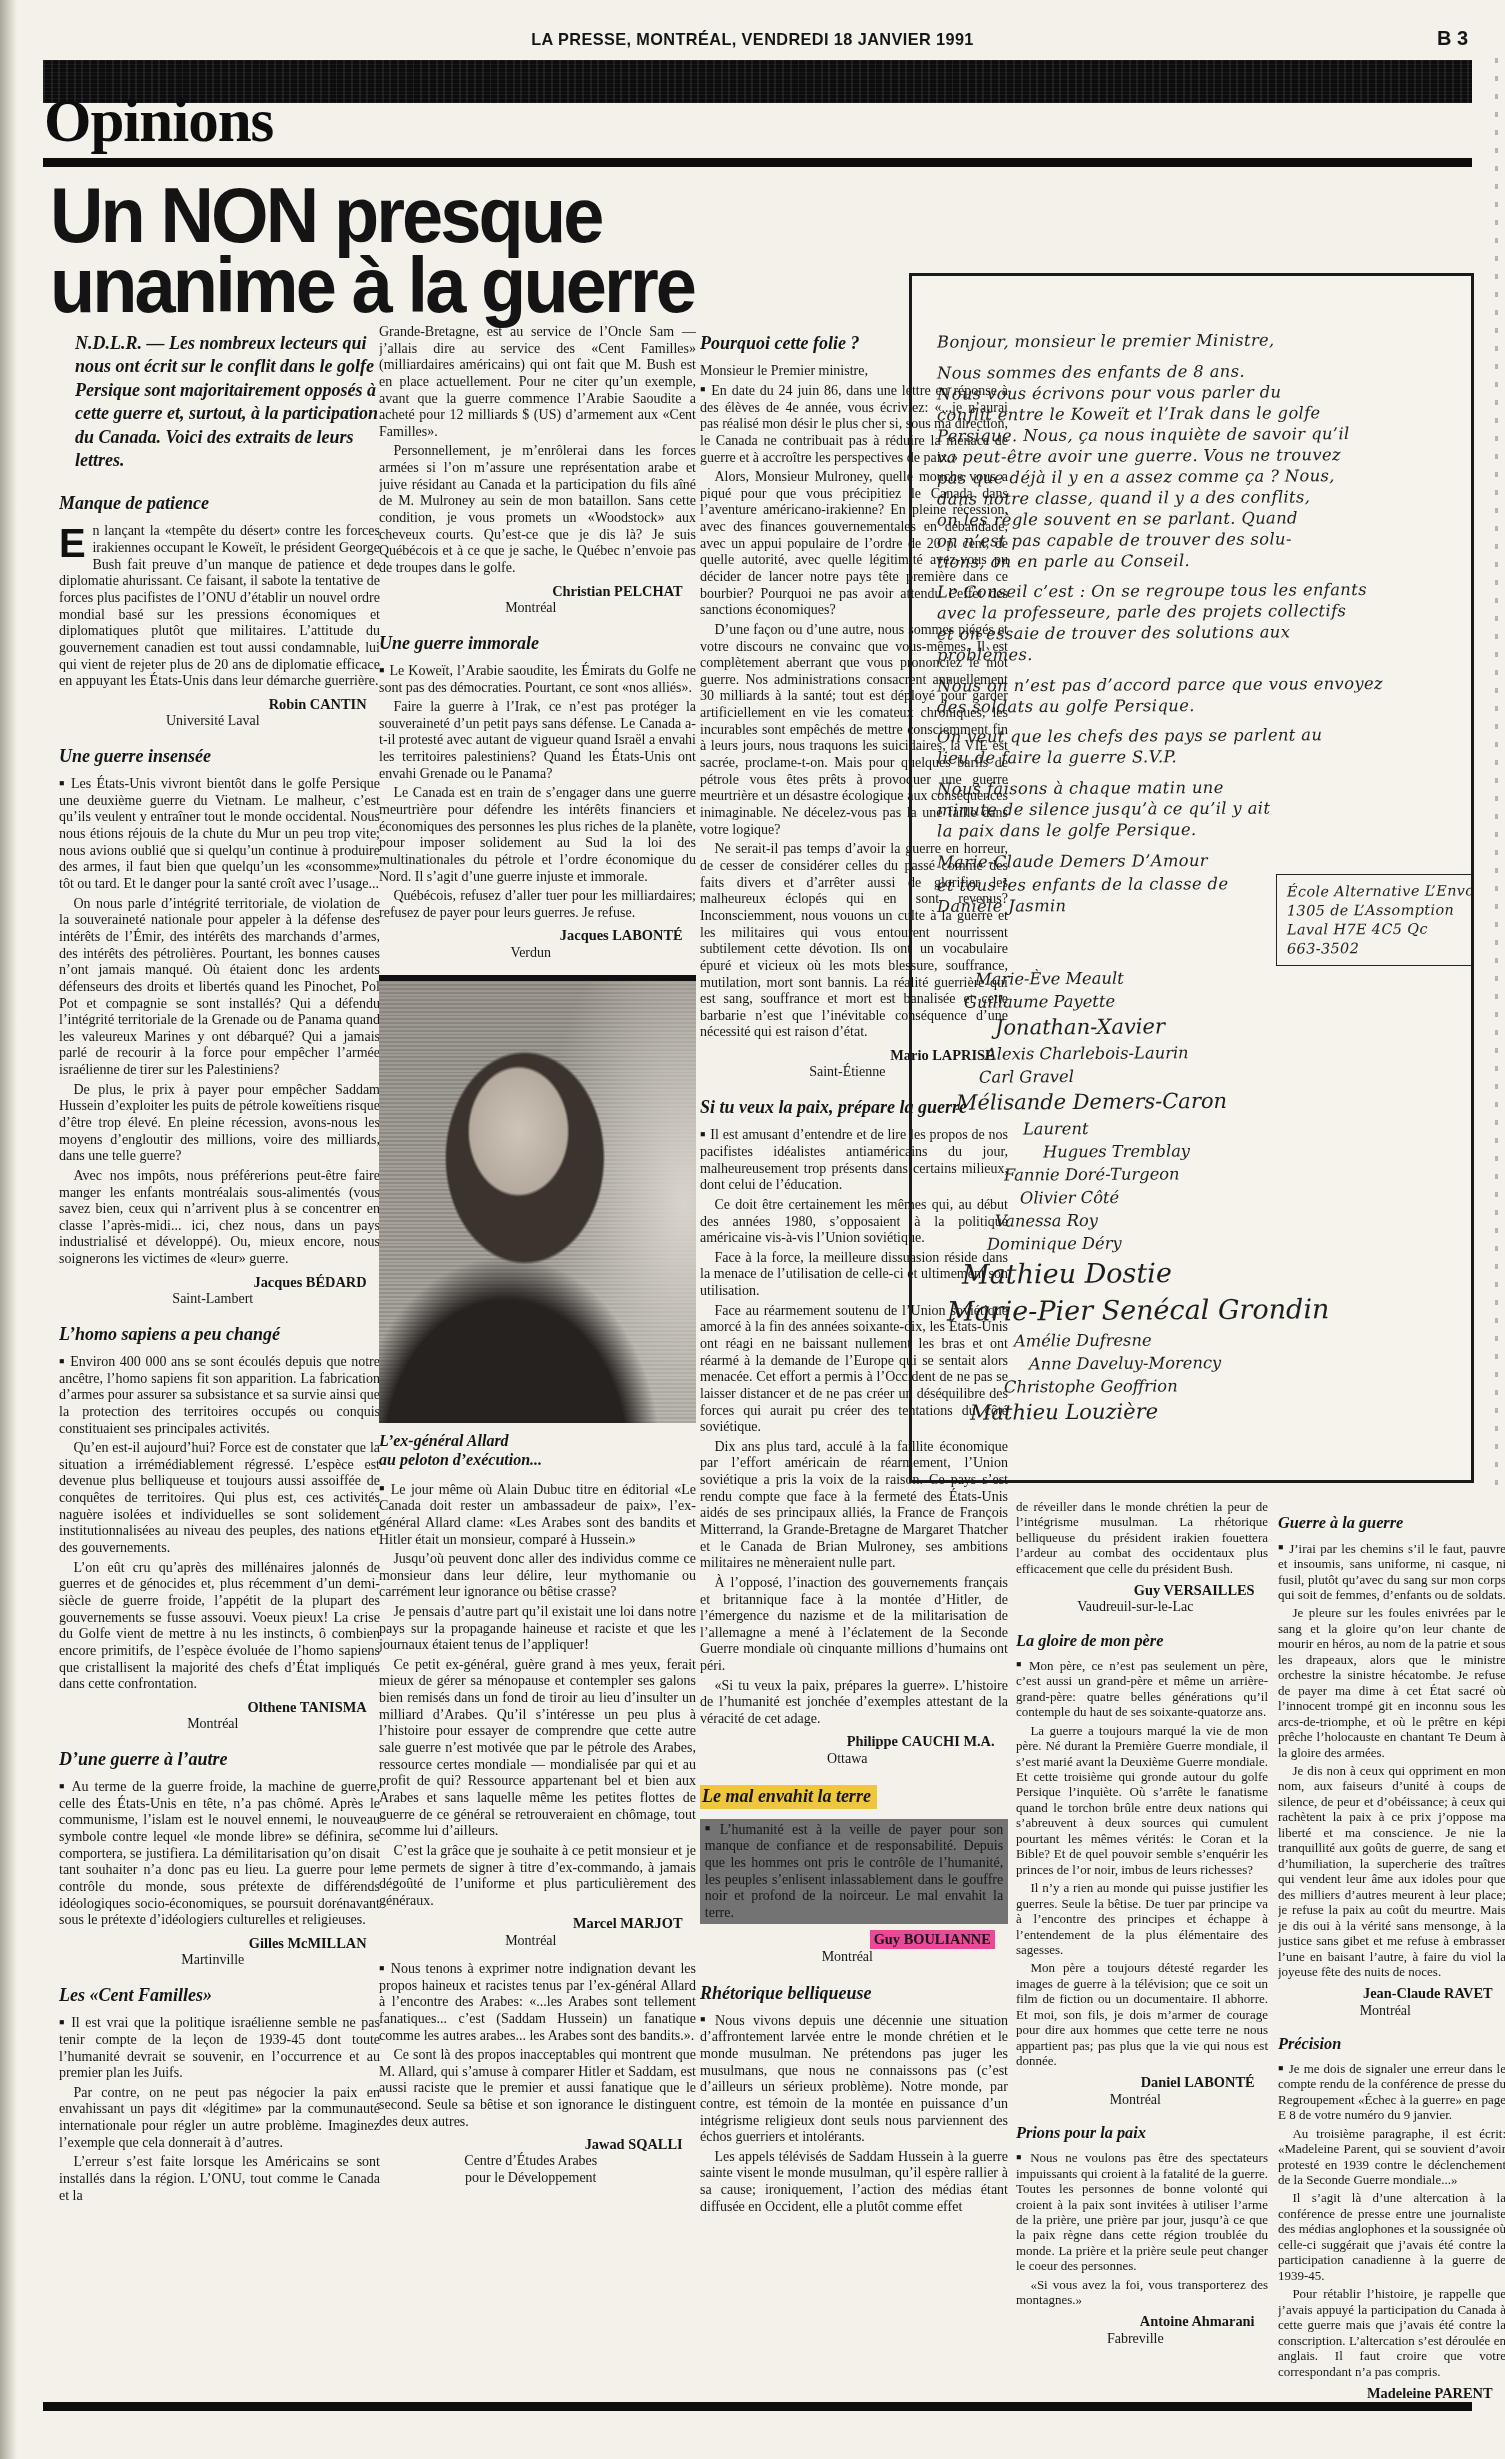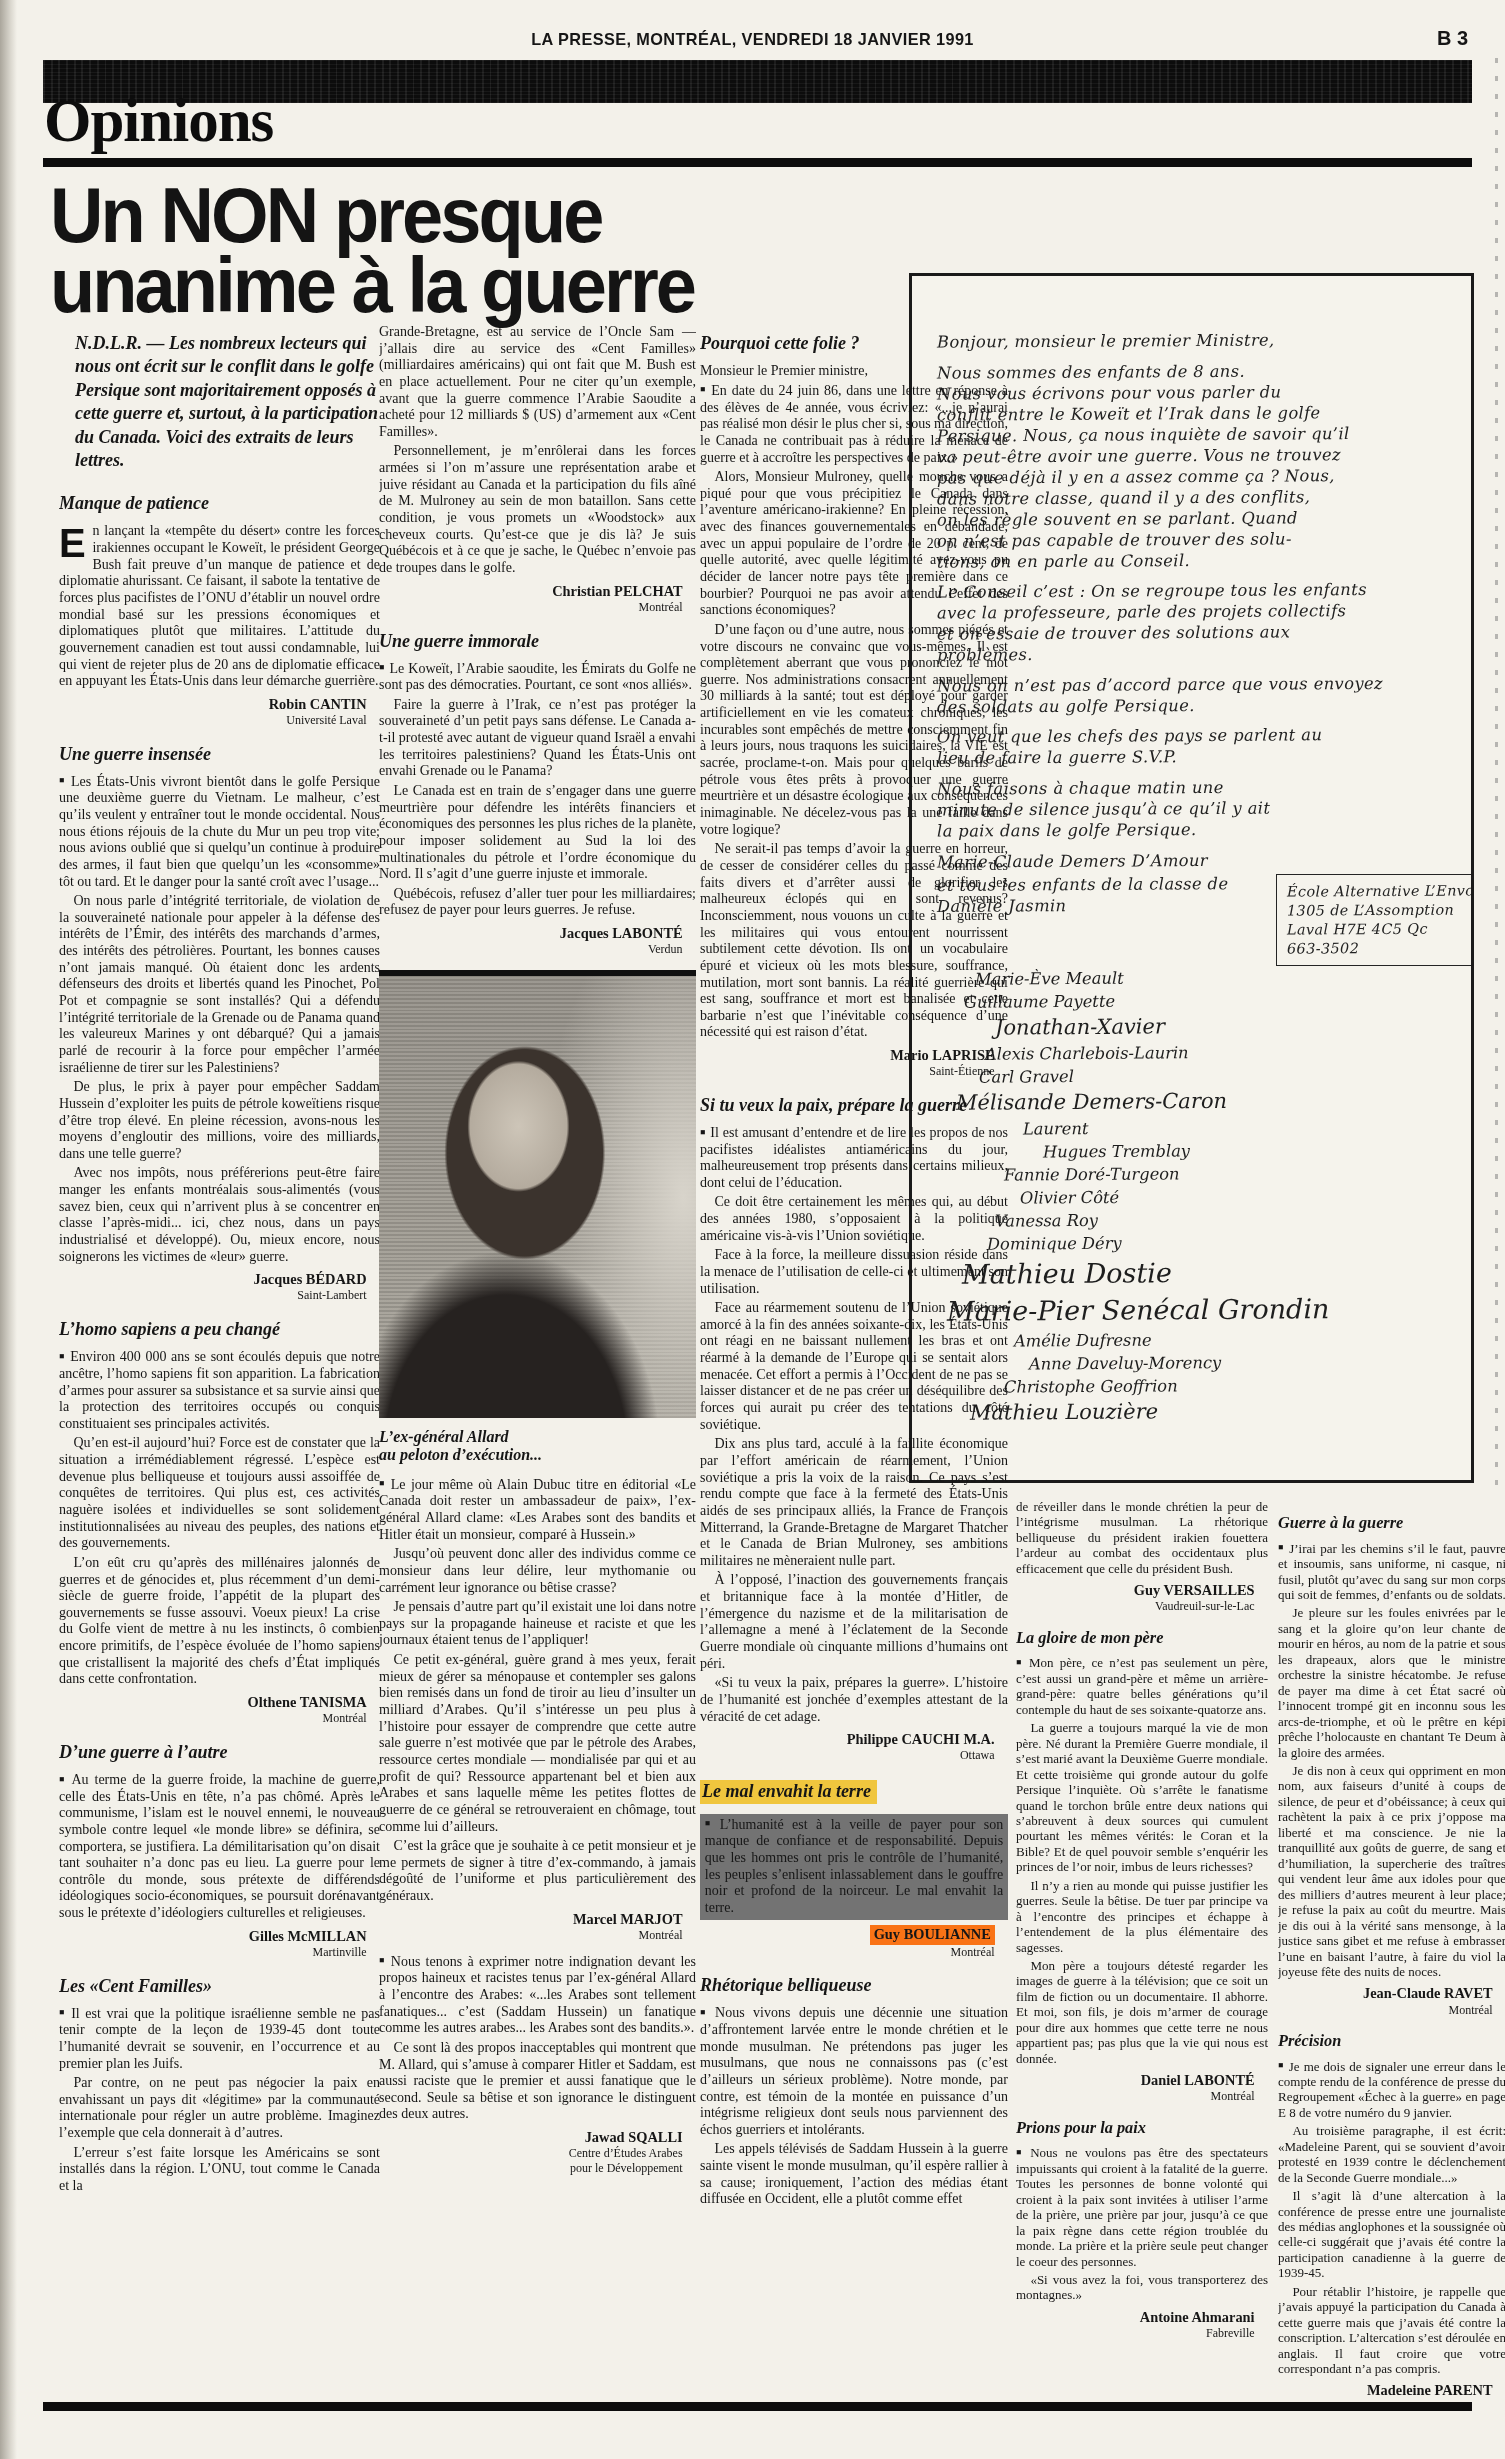--- a/index.html
+++ b/index.html
@@ -31,26 +31,26 @@
   .c3{left:700px;top:317px;width:308px;height:2083px;}
   .c4{left:1016px;top:1499px;width:252px;height:901px;}
   .c5{left:1278px;top:1499px;width:228px;height:901px;}
   .bp{font-size:14px;line-height:1.19;text-align:justify;margin:0 0 2.9px;text-indent:14.4px;}
   .bp.ni{text-indent:0;}
   .c4 .bp,.c5 .bp{font-size:13px;}
   .lh{font:italic 700 18px/1.08 "Liberation Serif",serif;margin:17.3px 0 9.6px;}
   .c4 .lh,.c5 .lh{font-size:16.3px;margin:15.4px 0 8.6px;}
   .sig{margin:5.8px 13.4px 11.5px 0;text-align:right;}
   .sig-name{font-weight:700;font-size:14.4px;line-height:1.2;}
-  .sig-place{font-size:12px;line-height:1.2;}
+  .sig-place{font-size:14px;line-height:1.2;text-align:center;}
   .bullet{font-size:8.6px;vertical-align:2.4px;margin-right:4.8px;letter-spacing:0;}
   .dc{float:left;font:900 40px/0.8 "Liberation Sans",sans-serif;margin:3.8px 6.7px 0 0;color:#111;}
   .hl-head{background:#f0c63e;display:inline-block;padding:1.9px 5.8px 2.9px 1.9px;}
   .bp.hl{background:#737373;padding:2.9px 4.8px;}
-  .sig-name.hl{background:#f97316;display:inline-block;padding:1px 3.8px;}
+  .sig-name.hl{background:#ec4899;display:inline-block;padding:1px 3.8px;}
   .photo{height:442px;margin:13.4px 0 0;border-top:6.7px solid #101010;position:relative;
         background:
           radial-gradient(88px 113px at 44% 34%, #cdc5b8 0%, #b4ab9e 55%, rgba(0,0,0,0) 58%),
           radial-gradient(134px 178px at 46% 40%, #3b332d 0%, #3b332d 58%, rgba(0,0,0,0) 60%),
           radial-gradient(221px 288px at 40% 108%, #262220 0%, #262220 55%, rgba(0,0,0,0) 70%),
           radial-gradient(192px 403px at 96% 50%, #d8d4cb 0%, rgba(0,0,0,0) 75%),
           repeating-linear-gradient(0deg, rgba(0,0,0,.10) 0 1.9px, rgba(255,255,255,.05) 1.9px 3.8px),
           linear-gradient(#97938b,#a9a59c);}
   .cap{font:italic 700 16px/1.18 "Liberation Serif",serif;margin:9.6px 0 11.5px;}
   

